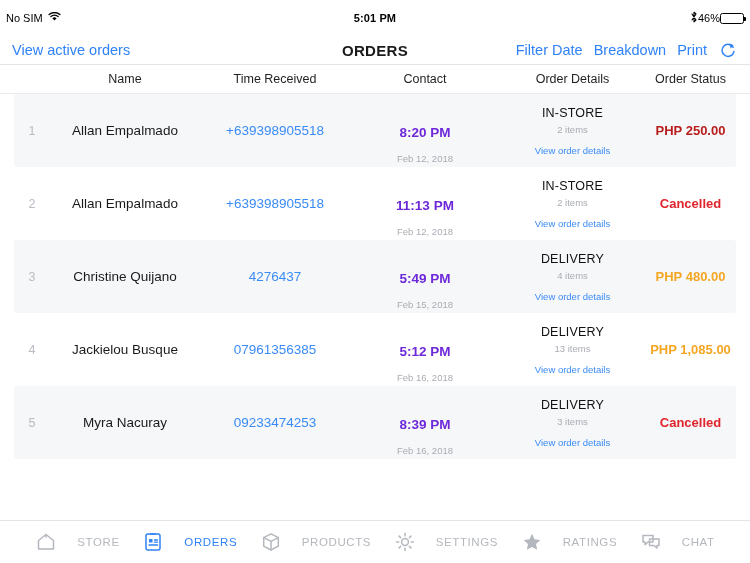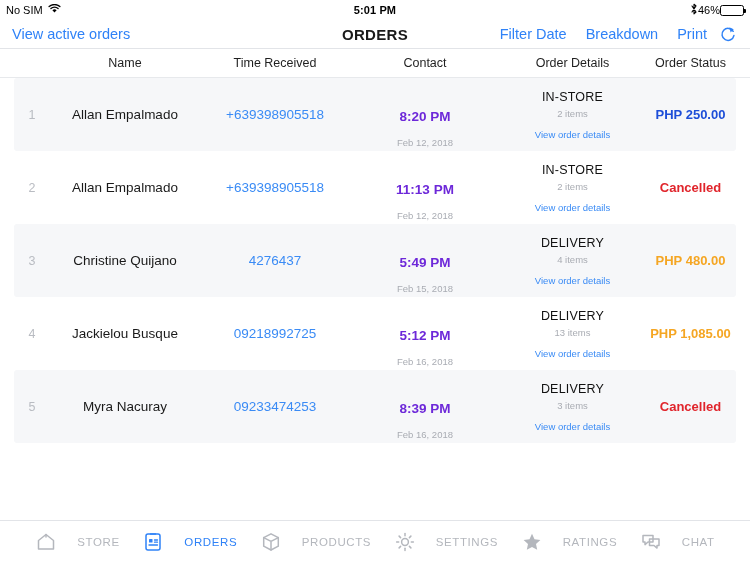--- a/index.html
+++ b/index.html
@@ -14,21 +14,21 @@
     -webkit-font-smoothing: antialiased;
     overflow: hidden;
     position: relative;
   }
 
   
   .statusbar {
     height: 20px;
     display: flex;
     align-items: center;
-    padding: 0 6px;
+    padding: 8px 6px;
     font-size: 11px;
     color: #000;
     position: relative;
     background: #fff;
   }
   .sb-left {
     display: flex;
     align-items: center;
     gap: 5px;
     flex: 0 0 auto;
@@ -103,21 +103,20 @@
     display: flex;
     align-items: center;
     gap: 11px;
     z-index: 2;
   }
   .nav-btn {
     font-size: 14.5px;
     color: #2f82f7;
     cursor: pointer;
     white-space: nowrap;
-    margin-left: 8px;
   }
   .refresh-btn {
     display: flex;
     align-items: center;
     justify-content: center;
     width: 20px; height: 20px;
     cursor: pointer;
   }
 
   
@@ -296,21 +295,21 @@
       <div class="cell c-contact contact">+639398905518</div>
       <div class="cell c-time">
         <div class="time-main">8:20 PM</div>
         <div class="time-date">Feb 12, 2018</div>
       </div>
       <div class="cell c-details">
         <div class="det-type">IN-STORE</div>
         <div class="det-items">2 items</div>
         <div class="det-link">View order details</div>
       </div>
-      <div class="cell c-status status" style="color:#1d4ed8">PHP 250.00</div>
+      <div class="cell c-status status" style="color:#b91c1c">PHP 250.00</div>
     </div>
     <div class="row plain">
       <div class="cell c-idx idx">2</div>
       <div class="cell c-name cust-name">Allan Empalmado</div>
       <div class="cell c-contact contact">+639398905518</div>
       <div class="cell c-time">
         <div class="time-main">11:13 PM</div>
         <div class="time-date">Feb 12, 2018</div>
       </div>
       <div class="cell c-details">
@@ -331,21 +330,21 @@
       <div class="cell c-details">
         <div class="det-type">DELIVERY</div>
         <div class="det-items">4 items</div>
         <div class="det-link">View order details</div>
       </div>
       <div class="cell c-status status" style="color:#f5a623">PHP 480.00</div>
     </div>
     <div class="row plain">
       <div class="cell c-idx idx">4</div>
       <div class="cell c-name cust-name">Jackielou Busque</div>
-      <div class="cell c-contact contact">09218992725</div>
+      <div class="cell c-contact contact">07961356385</div>
       <div class="cell c-time">
         <div class="time-main">5:12 PM</div>
         <div class="time-date">Feb 16, 2018</div>
       </div>
       <div class="cell c-details">
         <div class="det-type">DELIVERY</div>
         <div class="det-items">13 items</div>
         <div class="det-link">View order details</div>
       </div>
       <div class="cell c-status status" style="color:#f5a623">PHP 1,085.00</div>

